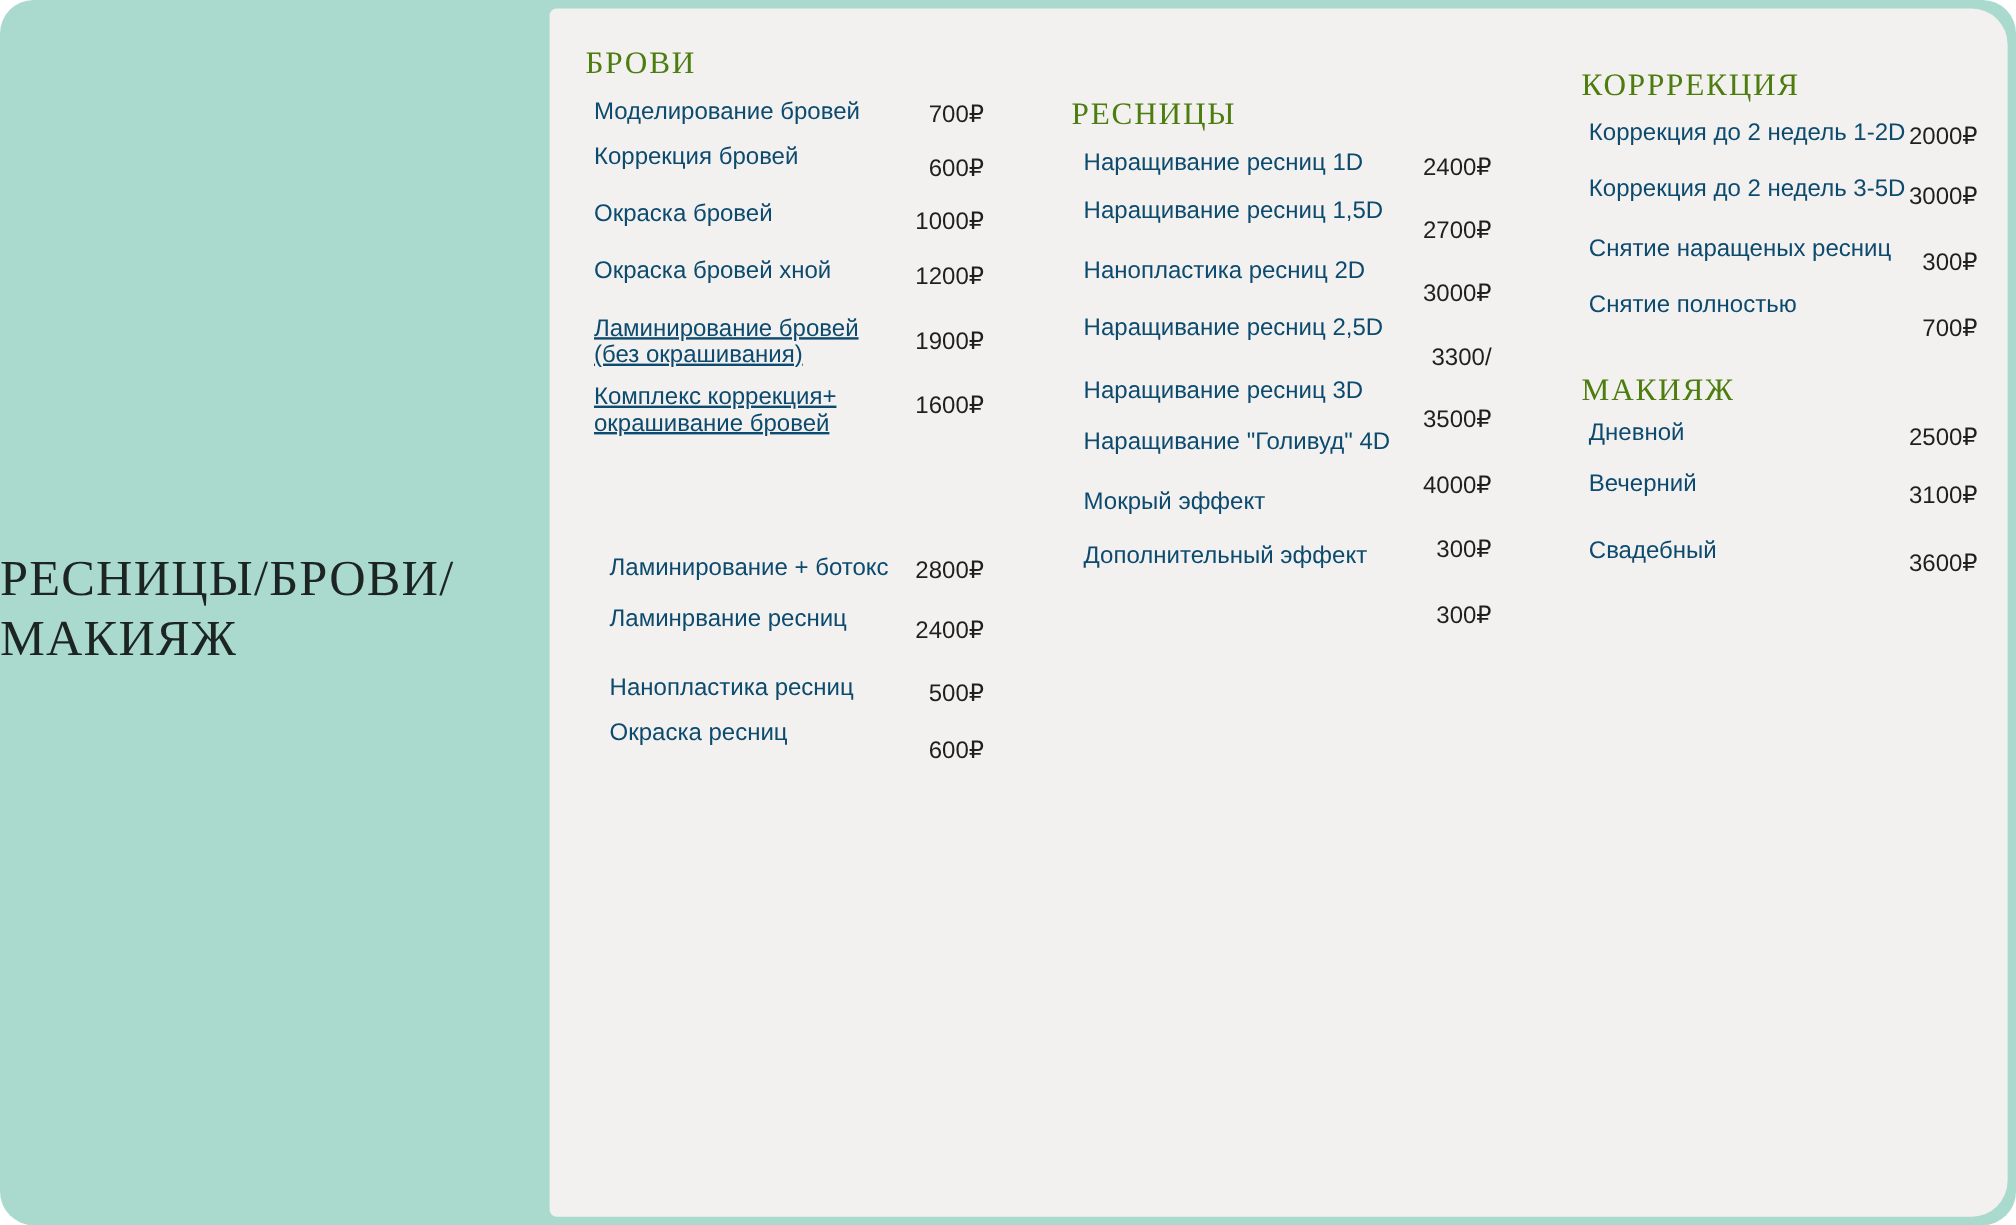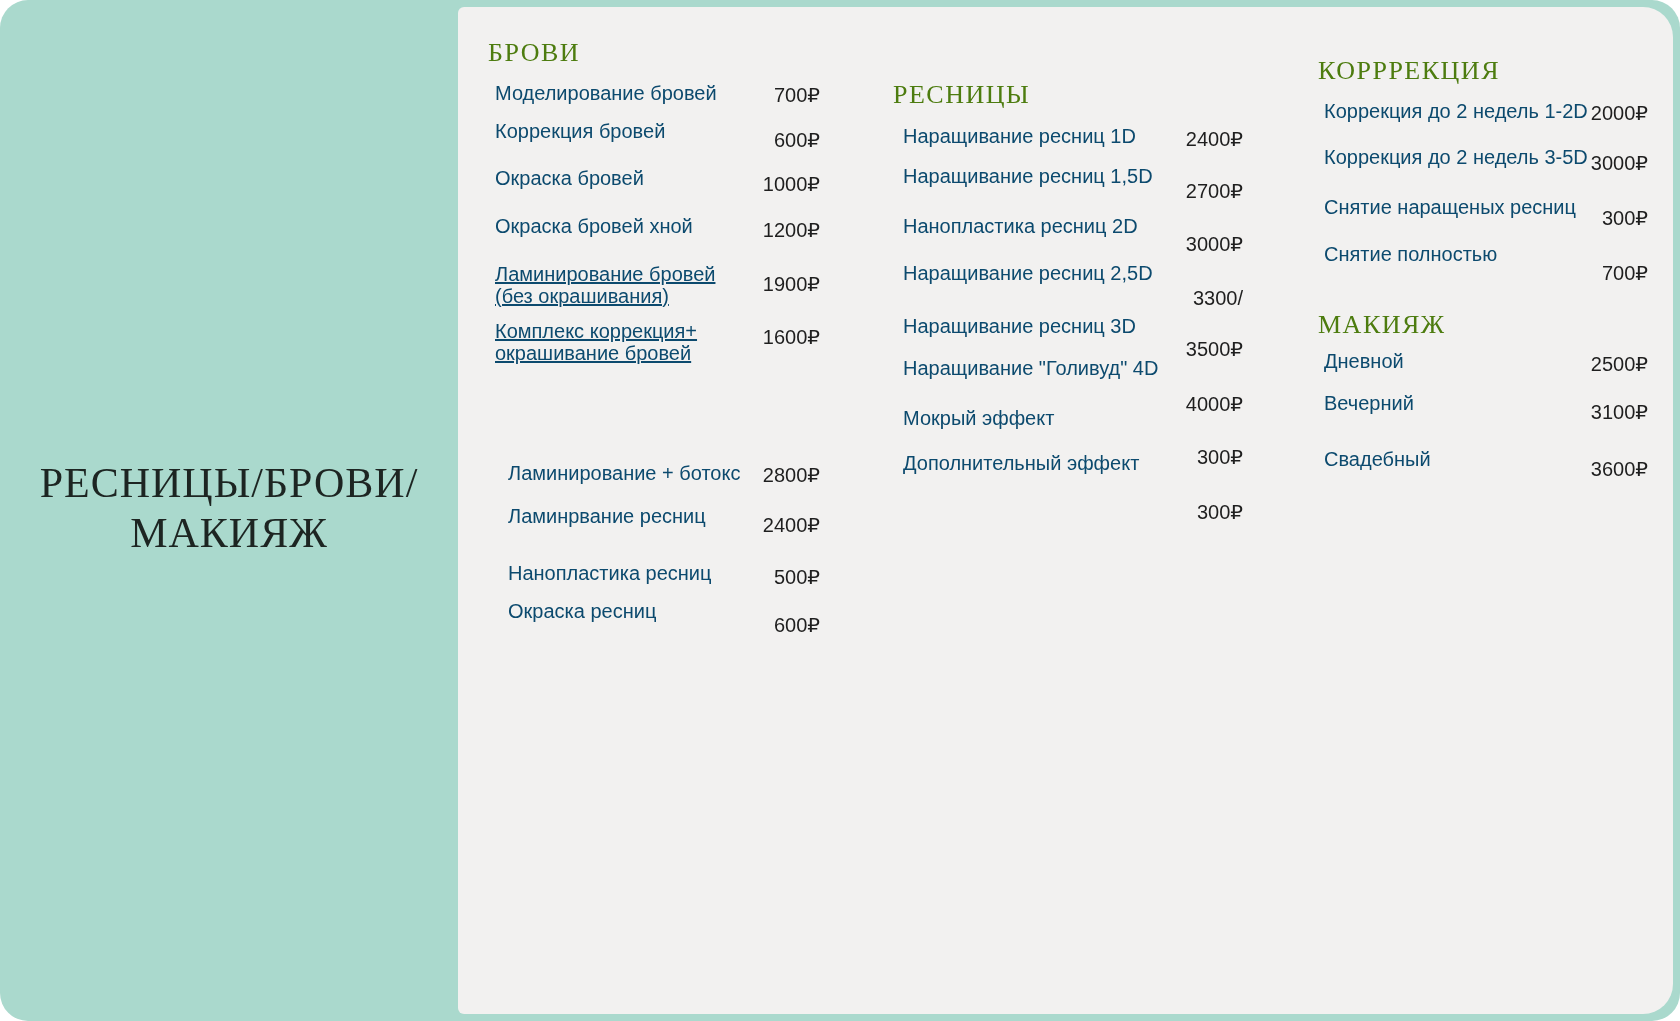--- a/index.html
+++ b/index.html
@@ -7,21 +7,20 @@
     position:relative;
     width:1680px; height:1021px;
     background:#aad9cd;
     border-radius:28px;
     overflow:hidden;
     font-family:"Liberation Sans","DejaVu Sans",sans-serif;
   }
   
   .left-title {
     position:absolute; left:0; top:458px; width:458px;
-    text-align:center;
     font-family:"Liberation Serif","DejaVu Serif",serif;
     font-size:42px; line-height:50px; letter-spacing:1px;
     color:#1d2522;
   }
   
   .card {
     position:absolute; left:458px; top:7px; right:7px; bottom:7px;
     background:#f2f1f0;
     border-radius:6px 30px 30px 6px;
   }

